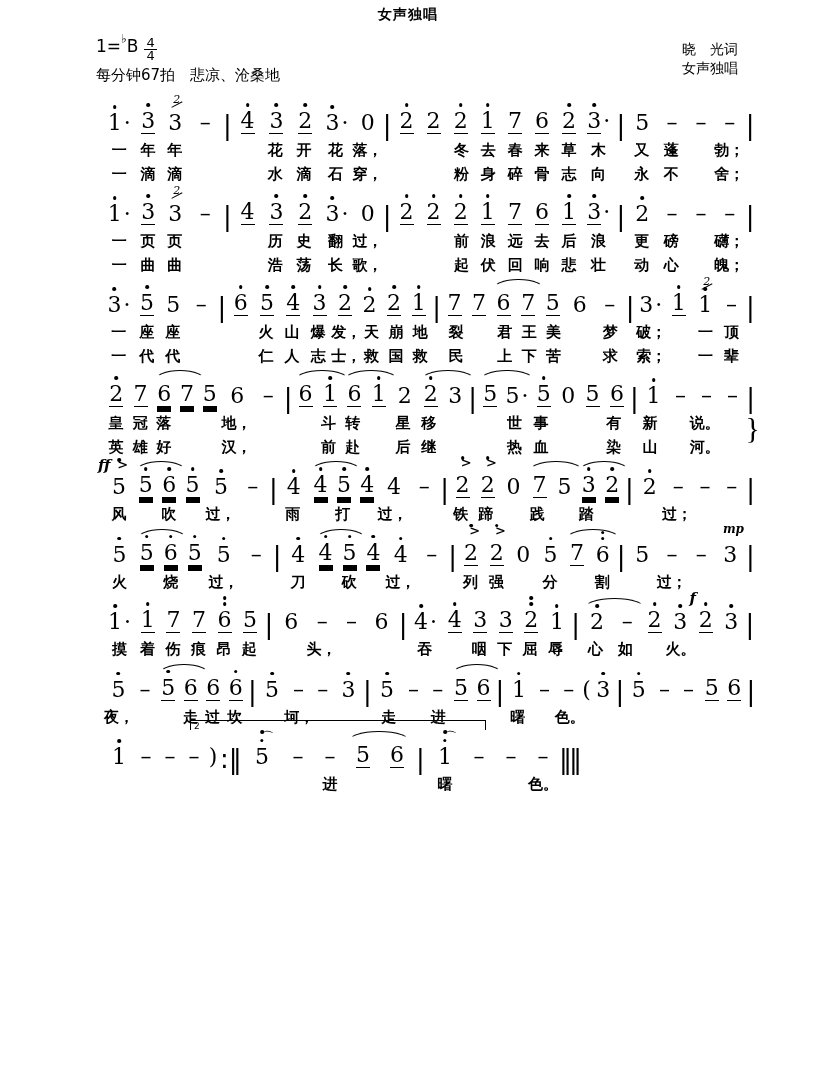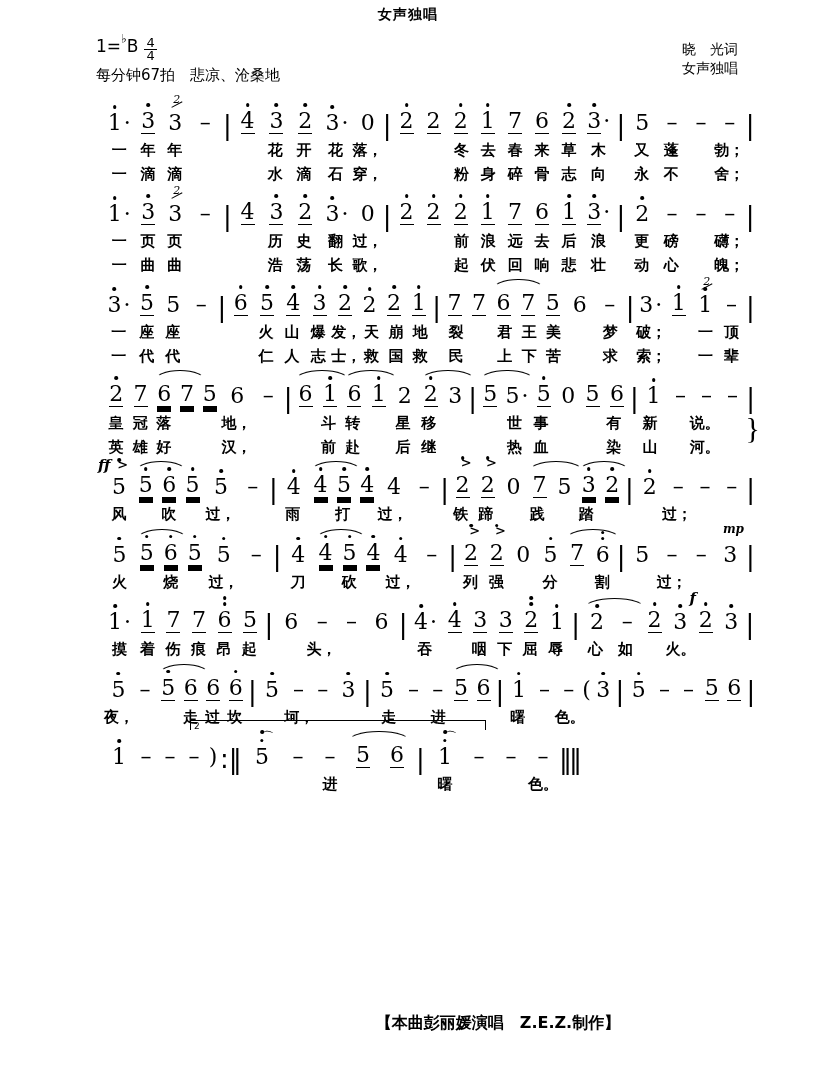--- a/index.html
+++ b/index.html
@@ -835,14 +835,13 @@
           <span class="ly" style="width: 13px;"></span>
           <span class="ly" style="width: 36px;">曙</span>
           <span class="ly" style="width: 32px;"></span>
           <span class="ly" style="width: 32px;"></span>
           <span class="ly" style="width: 32px;">色。</span>
           <span class="ly" style="width: 22px;"></span>
         </div>
       </div>
     </div>
 
-  <div class="footer">【本曲彭丽媛演唱　Z.E.Z.制作】</div>
 </div>
 
 </body></html>

